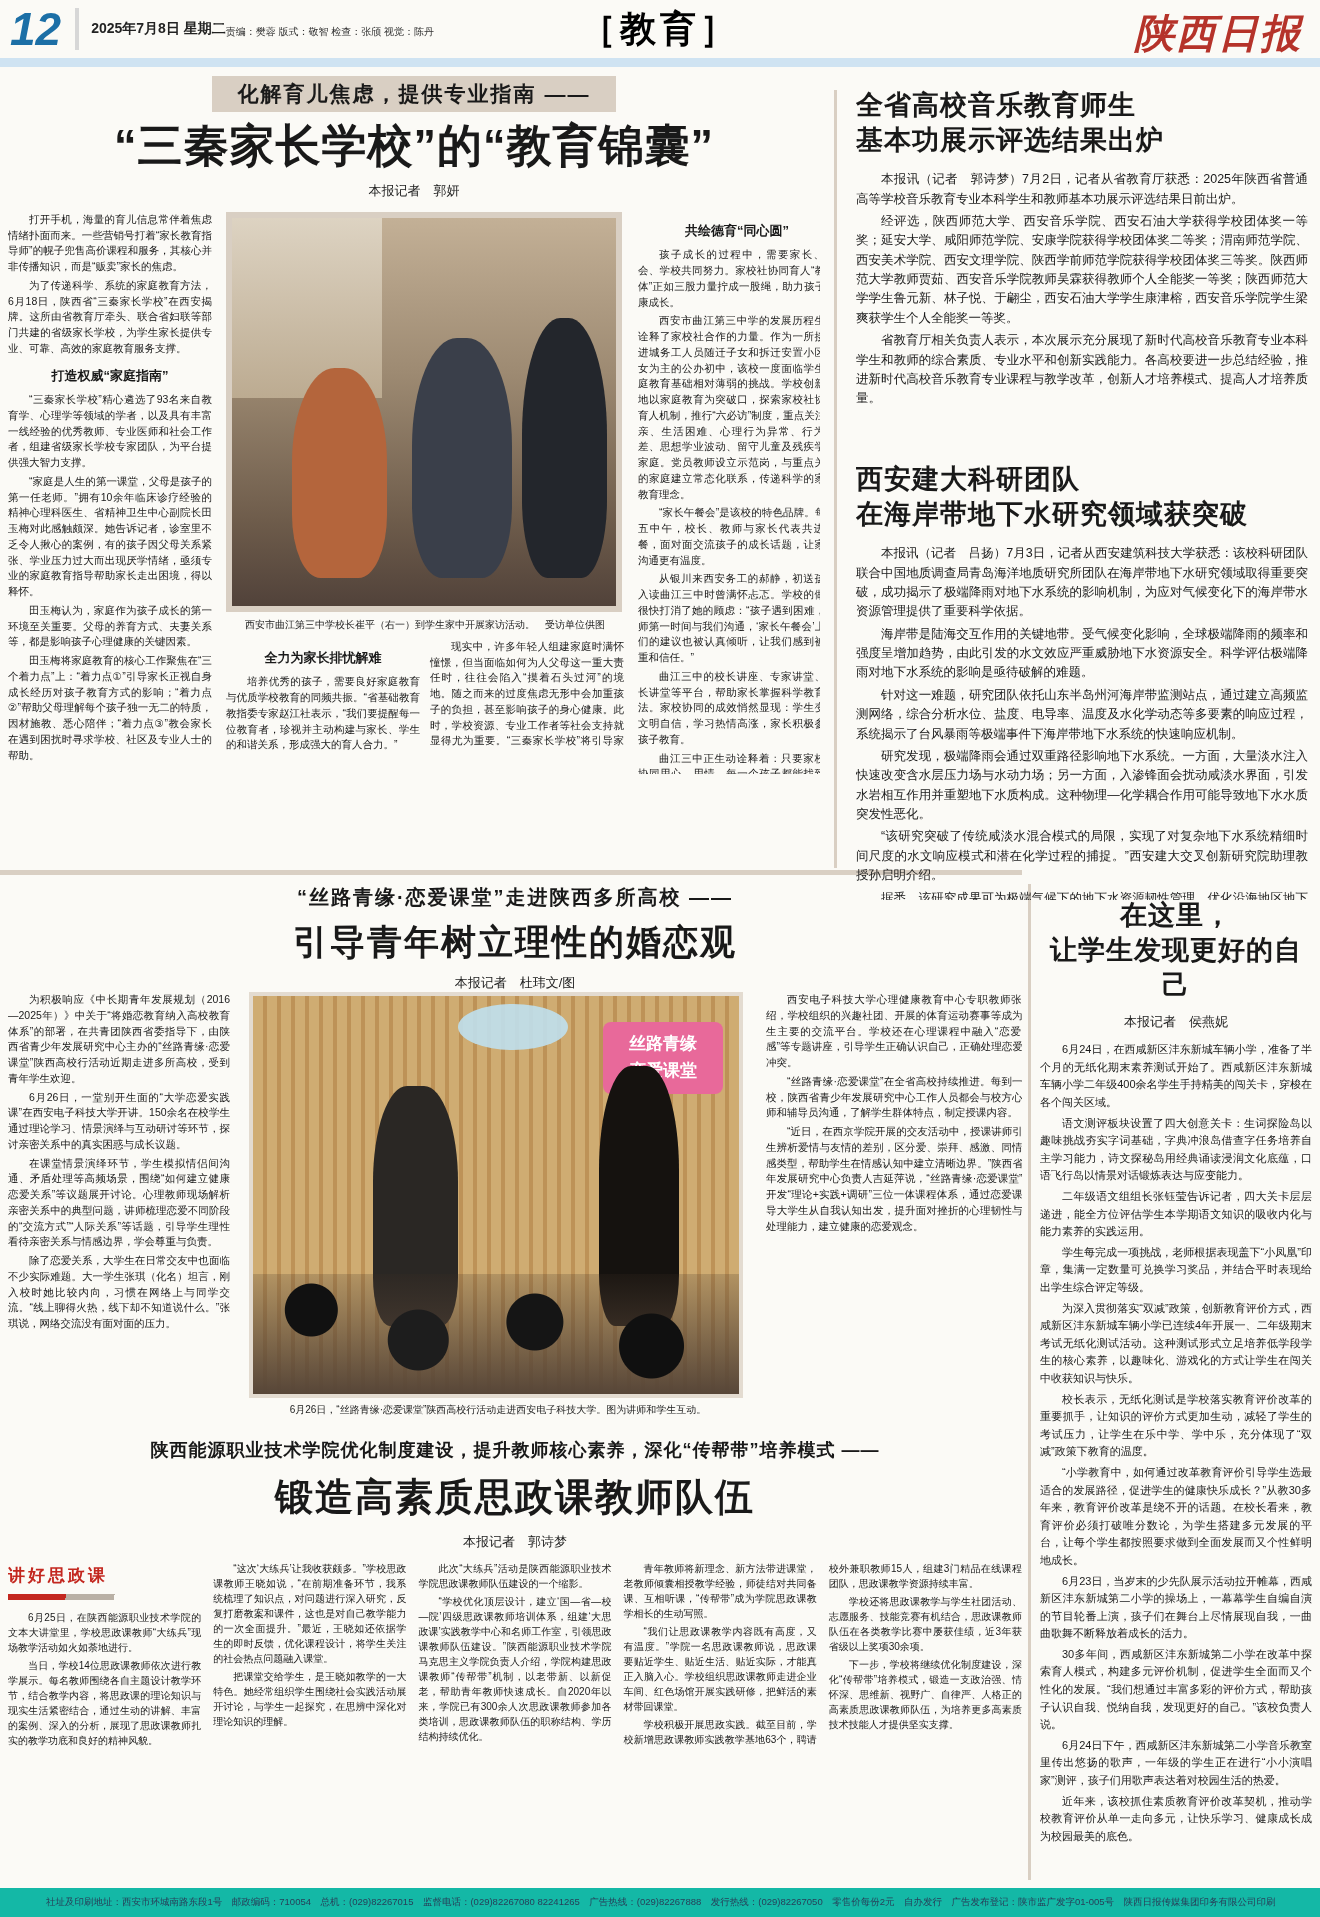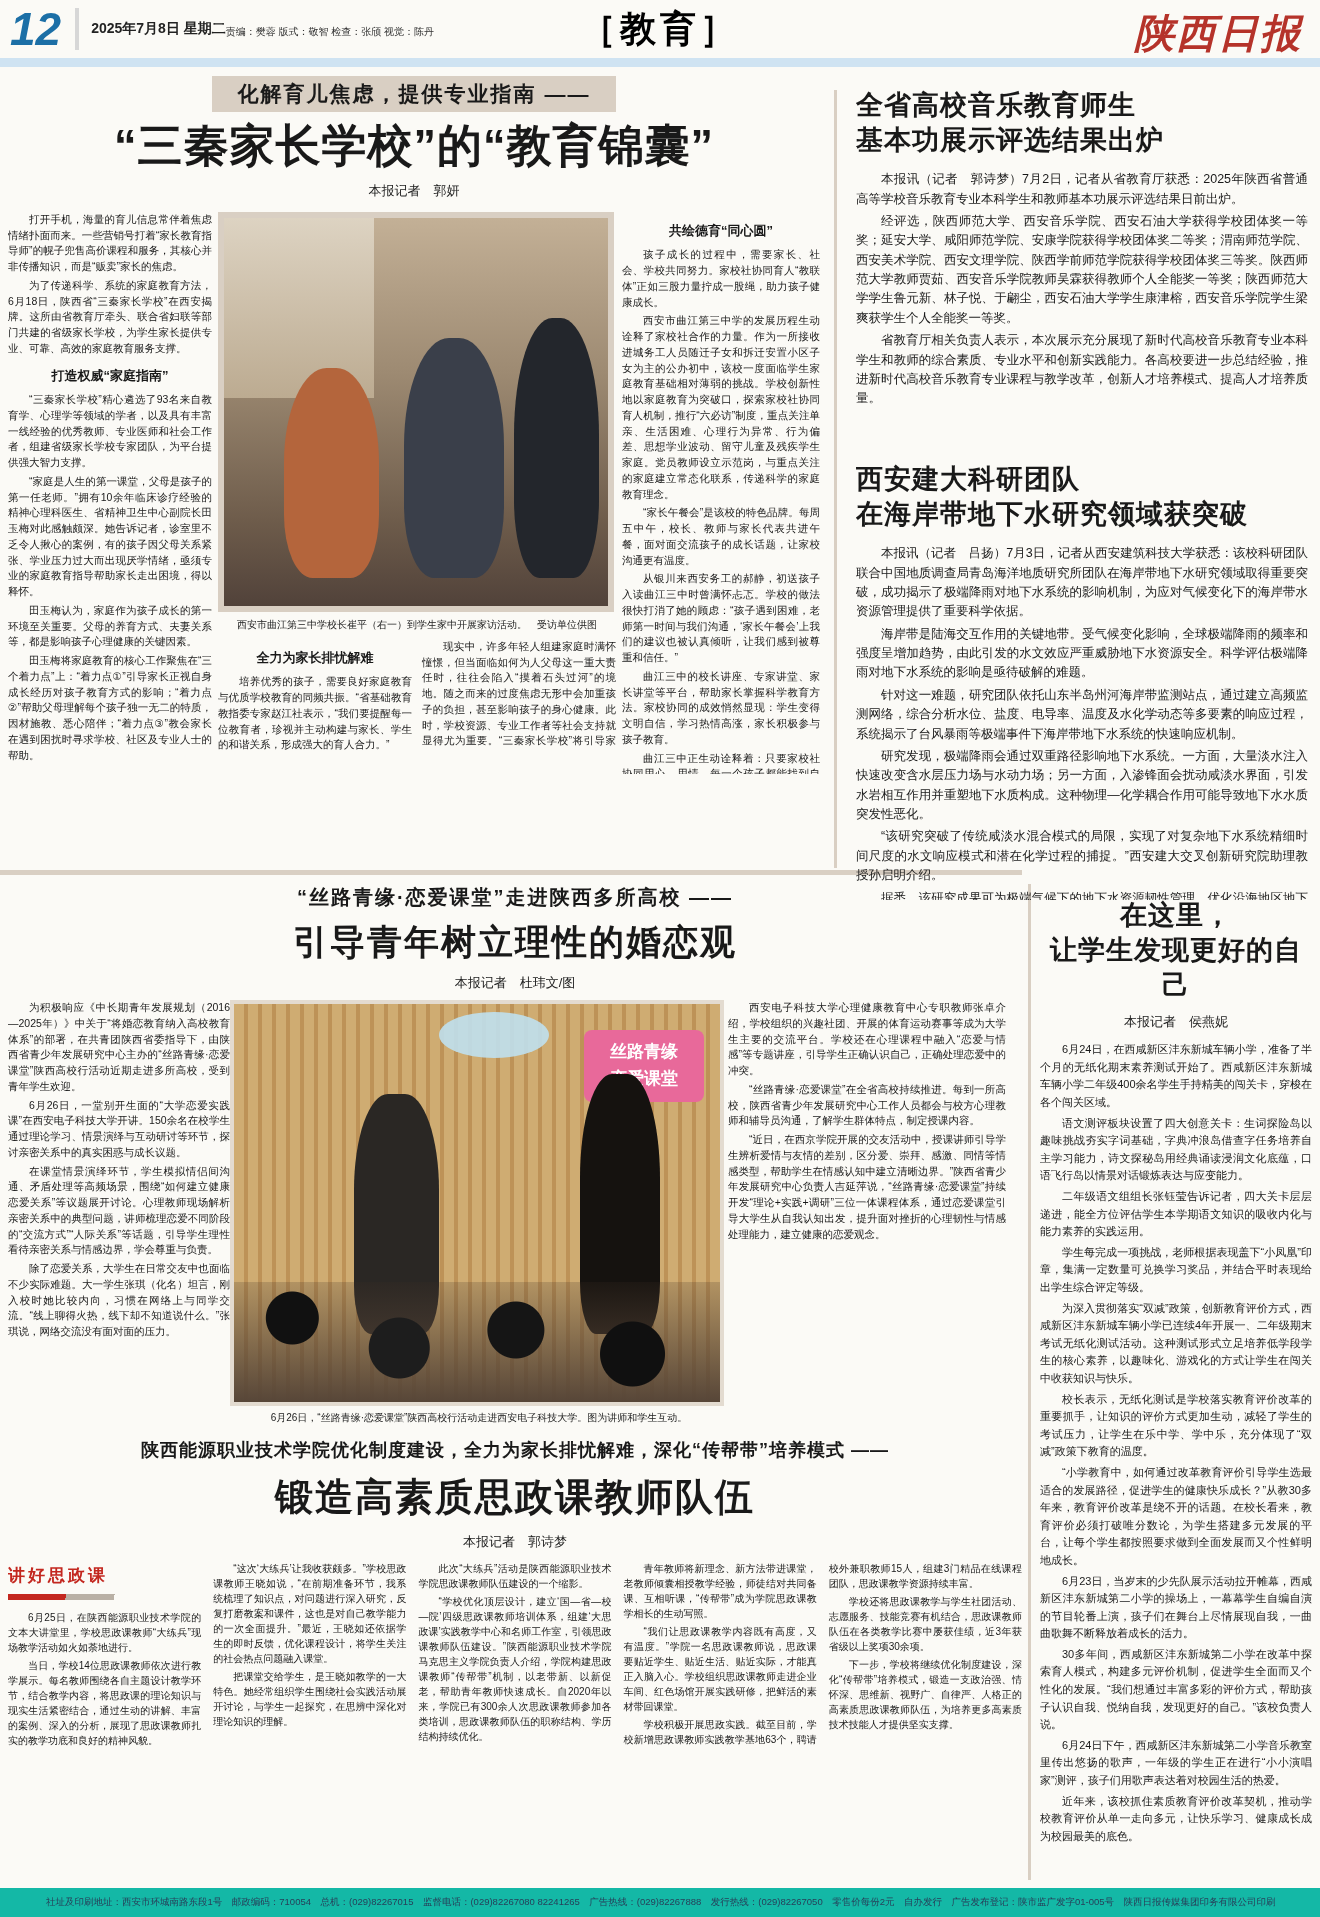--- a/index.html
+++ b/index.html
@@ -25,37 +25,37 @@
   .headline-xl{font-size:45px;font-weight:bold;letter-spacing:1px;line-height:1.15;}
   .headline-l{font-size:35px;font-weight:bold;letter-spacing:2px;}
   .headline-m{font-size:27px;font-weight:bold;line-height:1.3;letter-spacing:1px;}
   .byline{font-size:13px;color:#222;}
   .center{text-align:center;}
   .para{text-align:justify;text-indent:2em;margin:0 0 3px 0;}
   .subhead{text-align:center;font-weight:bold;font-size:13px;margin:9px 0 7px;}
   .bodytxt{overflow:hidden;}
   
   .main-art{position:absolute;left:8px;top:76px;width:812px;height:690px;}
-  .main-body{display:grid;grid-template-columns:204px 398px 198px;column-gap:6px;height:562px;overflow:hidden;
+  .main-body{display:grid;grid-template-columns:204px 398px 198px;column-gap:14px;height:562px;overflow:hidden;
              font-size:10.5px;line-height:1.5;}
   .photo-main{width:384px;height:388px;border:6px solid #d9cfc3;position:relative;overflow:hidden;
               background:linear-gradient(180deg,#c3b096 0%,#9d8a72 40%,#6e5c4b 78%,#51423a 100%);}
   .pm-bed{position:absolute;left:0;top:0;width:150px;height:180px;background:linear-gradient(180deg,#ddd3c2,#bcab91);}
   .pm-fig{position:absolute;border-radius:45% 45% 30% 30%;background:#2e2620;}
   .pm-fig.f1{left:60px;top:150px;width:95px;height:210px;background:#b4653c;}
   .pm-fig.f2{left:180px;top:120px;width:100px;height:240px;background:#3a3f4a;}
   .pm-fig.f3{left:290px;top:100px;width:85px;height:260px;background:#23262c;}
   .caption{font-size:10px;color:#222;margin:5px 0 7px;text-align:center;}
   .under-photo{column-count:2;column-gap:10px;height:128px;overflow:hidden;}
   
   .rt-art{position:absolute;left:856px;width:452px;overflow:hidden;}
   .rt-art .bodytxt{font-size:12.5px;line-height:1.55;margin-top:12px;}
   
   .love-art{position:absolute;left:8px;top:884px;width:1014px;height:548px;overflow:hidden;}
-  .love-row{display:grid;grid-template-columns:222px 498px 278px;column-gap:0;margin-top:8px;}
+  .love-row{display:grid;grid-template-columns:222px 498px 278px;column-gap:19px;}
   .love-col{font-size:10.5px;line-height:1.5;height:428px;overflow:hidden;}
   .photo-love{width:486px;height:398px;border:4px solid #e3dbd0;position:relative;overflow:hidden;
       background:repeating-linear-gradient(90deg,#cfac72 0 10px,#bd9257 10px 14px);}
   .pl-banner{position:absolute;right:16px;top:26px;width:120px;height:72px;background:#e8699a;border-radius:8px;
       color:#fff;font-weight:bold;font-size:17px;text-align:center;line-height:1.6;padding-top:8px;box-sizing:border-box;}
   .pl-logo{position:absolute;left:205px;top:8px;width:110px;height:46px;border-radius:50%;background:#bfe0ee;opacity:.9;}
   .pl-fig{position:absolute;background:#1d1a18;border-radius:40% 40% 20% 20%;}
   .pl-sp{left:120px;top:90px;width:85px;height:240px;background:#2a2724;}
   .pl-st{right:60px;top:70px;width:80px;height:260px;background:#15120f;}
   .pl-crowd{position:absolute;left:0;bottom:0;width:100%;height:120px;
@@ -206,21 +206,21 @@
         <p class="para">校长表示，无纸化测试是学校落实教育评价改革的重要抓手，让知识的评价方式更加生动，减轻了学生的考试压力，让学生在乐中学、学中乐，充分体现了“双减”政策下教育的温度。</p>
         <p class="para">“小学教育中，如何通过改革教育评价引导学生选最适合的发展路径，促进学生的健康快乐成长？”从教30多年来，教育评价改革是绕不开的话题。在校长看来，教育评价必须打破唯分数论，为学生搭建多元发展的平台，让每个学生都按照要求做到全面发展而又个性鲜明地成长。</p>
         <p class="para">6月23日，当岁末的少先队展示活动拉开帷幕，西咸新区沣东新城第二小学的操场上，一幕幕学生自编自演的节目轮番上演，孩子们在舞台上尽情展现自我，一曲曲歌舞不断释放着成长的活力。</p>
         <p class="para">30多年间，西咸新区沣东新城第二小学在改革中探索育人模式，构建多元评价机制，促进学生全面而又个性化的发展。“我们想通过丰富多彩的评价方式，帮助孩子认识自我、悦纳自我，发现更好的自己。”该校负责人说。</p>
         <p class="para">6月24日下午，西咸新区沣东新城第二小学音乐教室里传出悠扬的歌声，一年级的学生正在进行“小小演唱家”测评，孩子们用歌声表达着对校园生活的热爱。</p>
         <p class="para">近年来，该校抓住素质教育评价改革契机，推动学校教育评价从单一走向多元，让快乐学习、健康成长成为校园最美的底色。</p>
       </div>
   </div>
 
   <div class="szk-art">
-    <div class="center" style="font-size:18px;font-weight:bold;letter-spacing:1px;">陕西能源职业技术学院优化制度建设，全力为家长排忧解难，深化“传帮带”培养模式 ——</div>
+    <div class="center" style="font-size:18px;font-weight:bold;letter-spacing:1px;">陕西能源职业技术学院优化制度建设，提升教师核心素养，深化“传帮带”培养模式 ——</div>
     <div class="headline-l center" style="font-size:38px;margin-top:10px;">锻造高素质思政课教师队伍</div>
     <div class="byline center" style="margin-top:10px;">本报记者　郭诗梦</div>
     <div class="szk-body">
       <div class="szk-label">
         <div class="tag">讲好思政课</div>
         <div class="stripe"></div>
       </div>
       <div style="display:contents;"><p class="para">6月25日，在陕西能源职业技术学院的文本大讲堂里，学校思政课教师“大练兵”现场教学活动如火如荼地进行。</p><p class="para">当日，学校14位思政课教师依次进行教学展示。每名教师围绕各自主题设计教学环节，结合教学内容，将思政课的理论知识与现实生活紧密结合，通过生动的讲解、丰富的案例、深入的分析，展现了思政课教师扎实的教学功底和良好的精神风貌。</p><p class="para">“这次‘大练兵’让我收获颇多。”学校思政课教师王晓如说，“在前期准备环节，我系统梳理了知识点，对问题进行深入研究，反复打磨教案和课件，这也是对自己教学能力的一次全面提升。”最近，王晓如还依据学生的即时反馈，优化课程设计，将学生关注的社会热点问题融入课堂。</p><p class="para">把课堂交给学生，是王晓如教学的一大特色。她经常组织学生围绕社会实践活动展开讨论，与学生一起探究，在思辨中深化对理论知识的理解。</p><p class="para">此次“大练兵”活动是陕西能源职业技术学院思政课教师队伍建设的一个缩影。</p><p class="para">“学校优化顶层设计，建立‘国—省—校—院’四级思政课教师培训体系，组建‘大思政课’实践教学中心和名师工作室，引领思政课教师队伍建设。”陕西能源职业技术学院马克思主义学院负责人介绍，学院构建思政课教师“传帮带”机制，以老带新、以新促老，帮助青年教师快速成长。自2020年以来，学院已有300余人次思政课教师参加各类培训，思政课教师队伍的职称结构、学历结构持续优化。</p><p class="para">青年教师将新理念、新方法带进课堂，老教师倾囊相授教学经验，师徒结对共同备课、互相听课，“传帮带”成为学院思政课教学相长的生动写照。</p><p class="para">“我们让思政课教学内容既有高度，又有温度。”学院一名思政课教师说，思政课要贴近学生、贴近生活、贴近实际，才能真正入脑入心。学校组织思政课教师走进企业车间、红色场馆开展实践研修，把鲜活的素材带回课堂。</p><p class="para">学校积极开展思政实践。截至目前，学校新增思政课教师实践教学基地63个，聘请校外兼职教师15人，组建3门精品在线课程团队，思政课教学资源持续丰富。</p><p class="para">学校还将思政课教学与学生社团活动、志愿服务、技能竞赛有机结合，思政课教师队伍在各类教学比赛中屡获佳绩，近3年获省级以上奖项30余项。</p><p class="para">下一步，学校将继续优化制度建设，深化“传帮带”培养模式，锻造一支政治强、情怀深、思维新、视野广、自律严、人格正的高素质思政课教师队伍，为培养更多高素质技术技能人才提供坚实支撑。</p></div>
     </div>
   </div>

